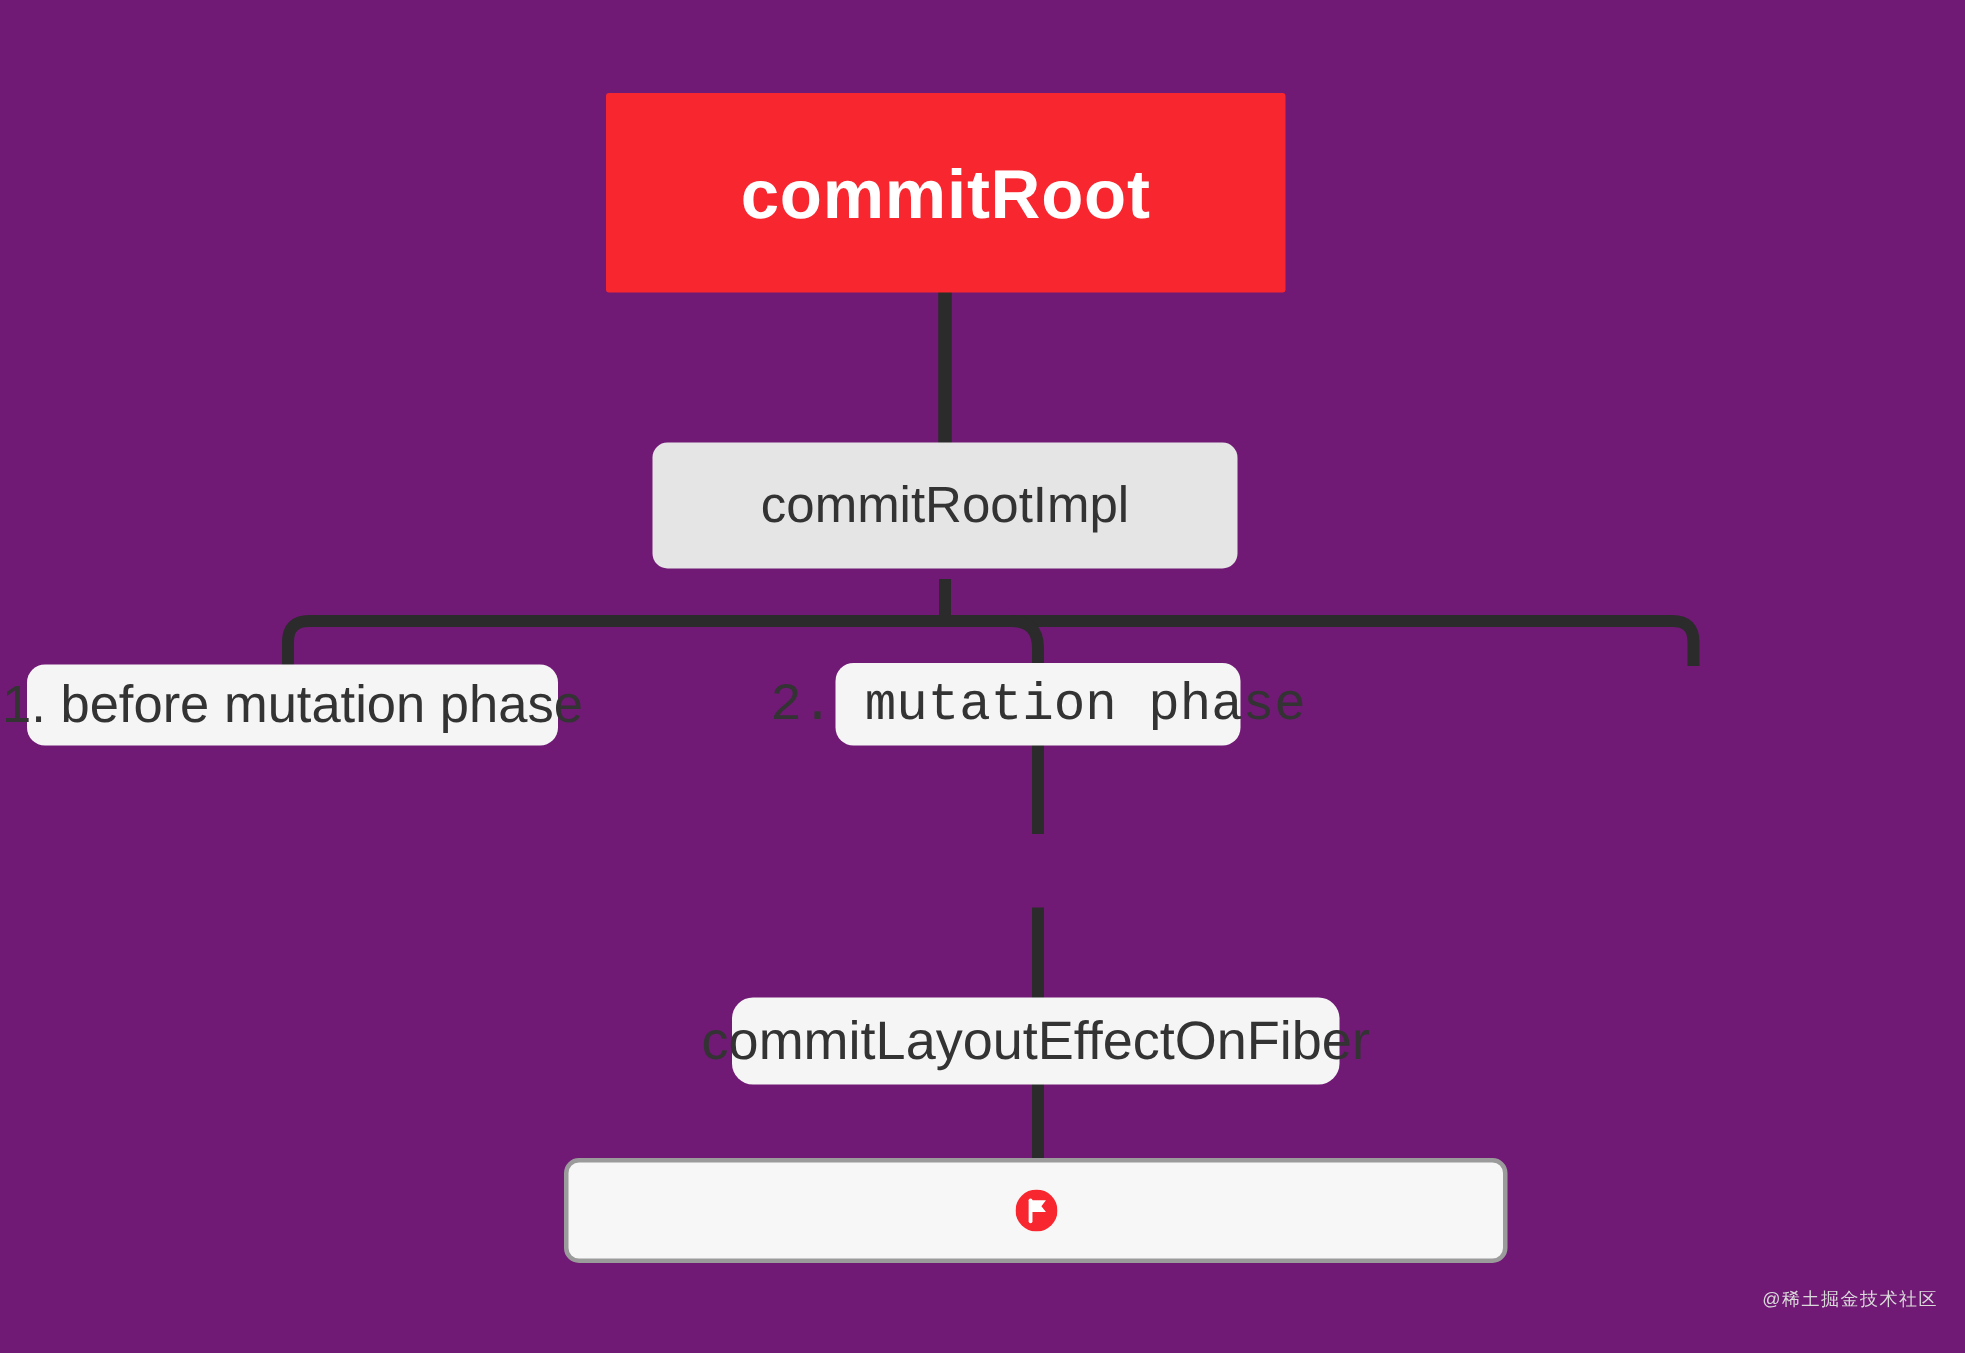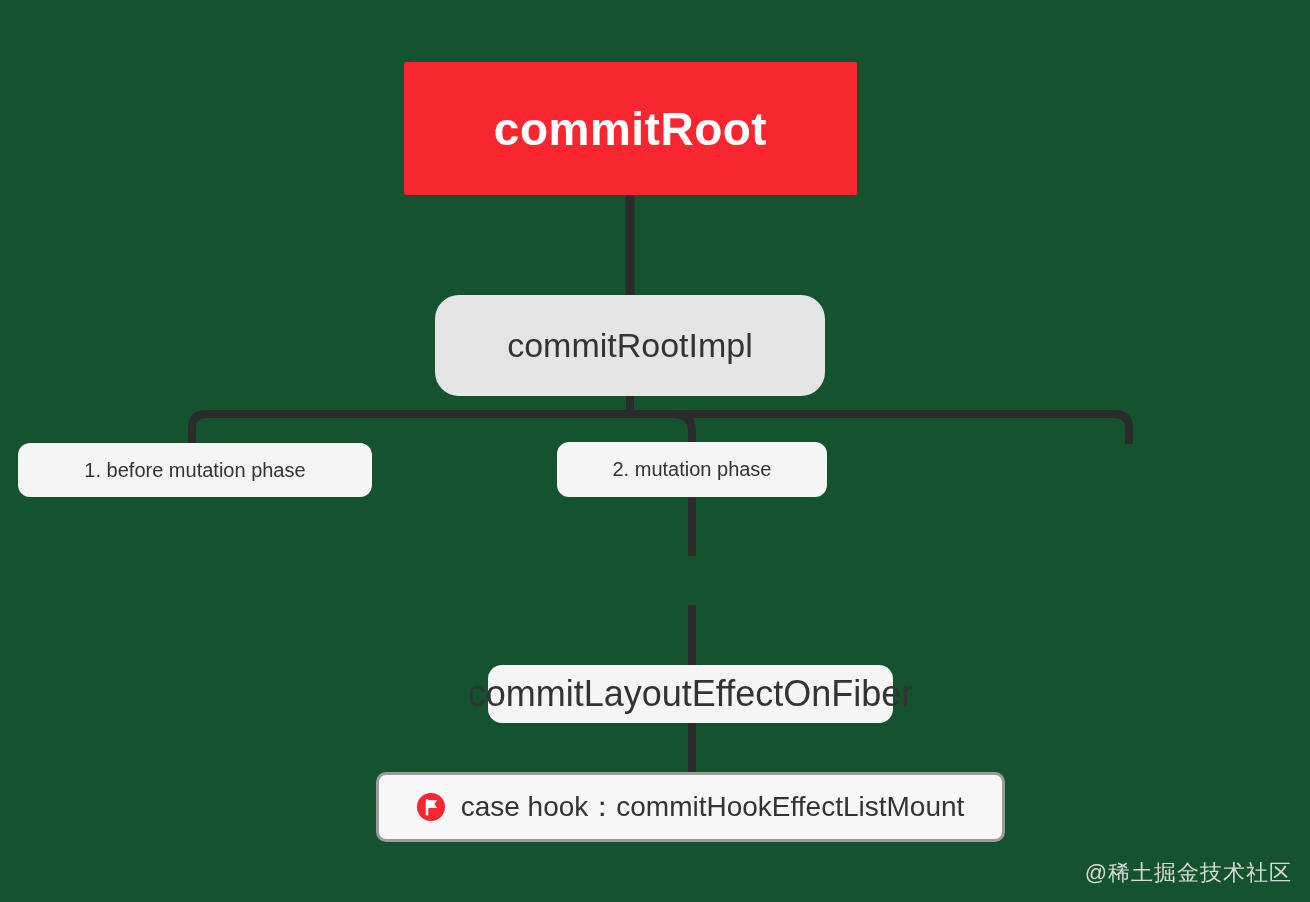--- a/index.html
+++ b/index.html
@@ -13,21 +13,21 @@
     --text:#333333;
     --watermark:#D9D9D9;
   }
   *{margin:0;padding:0;box-sizing:border-box;}
   html,body{background:#ffffff;}
   body{font-family:"Liberation Sans","DejaVu Sans",sans-serif;}
   .canvas{
     position:relative;
     width:1310px;
     height:902px;
-    background:#14532d;
+    background:#701a75;
     overflow:hidden;
   }
   .connectors{position:absolute;left:0;top:0;width:1310px;height:902px;}
   .node{
     position:absolute;
     display:flex;
     align-items:center;
     justify-content:center;
     color:var(--text);
     white-space:nowrap;
@@ -35,34 +35,34 @@
   .node-root{
     left:404px;top:62px;width:453px;height:133px;
     background:var(--root-bg);
     color:#ffffff;
     font-size:46px;
     font-weight:700;
     border-radius:2px;
     letter-spacing:.5px;
   }
   .node-impl{
-    left:435px;top:295px;width:390px;height:101px;
+    left:435px;top:295px;width:390px;height:84px;
     background:var(--impl-bg);
-    border-radius:24px;
+    border-radius:10px;
     font-size:34px;
     font-weight:500;
   }
   .leaf{
     background:var(--node-bg);
     border-radius:12px;
-    font-size:20px;
+    font-size:35px;
     font-weight:400;
   }
   .node-b1{left:18px;top:443px;width:354px;height:54px;}
-  .node-b2{left:557px;top:442px;width:270px;height:55px;}
+  .node-b2{left:557px;top:442px;width:270px;height:55px;font-family:Liberation Mono, monospace;}
   .node-b3{left:1015px;top:443px;width:228px;height:55px;}
   .node-c1{left:535px;top:553px;width:313px;height:54px;}
   .node-c2{left:488px;top:665px;width:405px;height:58px;font-size:36px;border-radius:14px;}
   .node-case{
     left:376px;top:772px;width:629px;height:70px;
     background:var(--case-bg);
     border:3px solid var(--case-border);
     border-radius:10px;
     font-size:28px;
     display:flex;
@@ -72,21 +72,21 @@
   }
   .flag-icon{
     width:28px;height:28px;
     flex:0 0 28px;
     display:block;
   }
   .watermark{
     position:absolute;
     right:18px;
     top:858px;
-    font-size:22px;
+    font-size:12px;
     color:var(--watermark);
     letter-spacing:1px;
   }
 </style>
 </head>
 <body>
 
 <div class="canvas">
 
   <svg class="connectors" viewBox="0 0 1310 902" xmlns="http://www.w3.org/2000/svg" aria-hidden="true">
@@ -119,18 +119,17 @@
 
 
   <div class="node leaf node-c2">commitLayoutEffectOnFiber</div>
 
   <div class="node node-case">
     <svg class="flag-icon" viewBox="0 0 24 24" xmlns="http://www.w3.org/2000/svg" aria-hidden="true">
       <circle cx="12" cy="12" r="12" fill="#F8262F"></circle>
       <path d="M8.6 6.2 v12" stroke="#ffffff" stroke-width="2.2" stroke-linecap="round" fill="none"></path>
       <path d="M8.6 6.2 H17.4 L14.8 9.5 L17.4 12.8 H8.6 Z" fill="#ffffff"></path>
     </svg>
-    <span>case hook：commitHookEffectListMount</span>
   </div>
 
   <div class="watermark">@稀土掘金技术社区</div>
 
 </div>
 
 </body></html>

